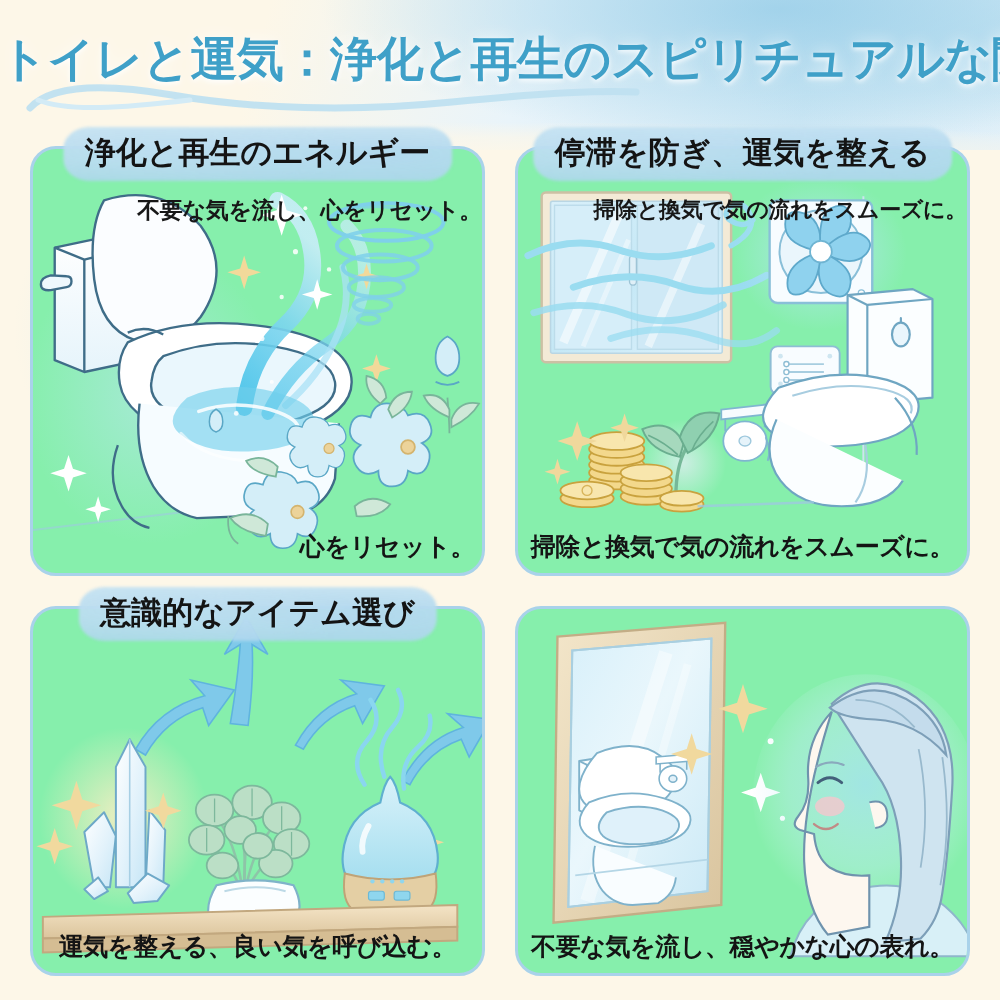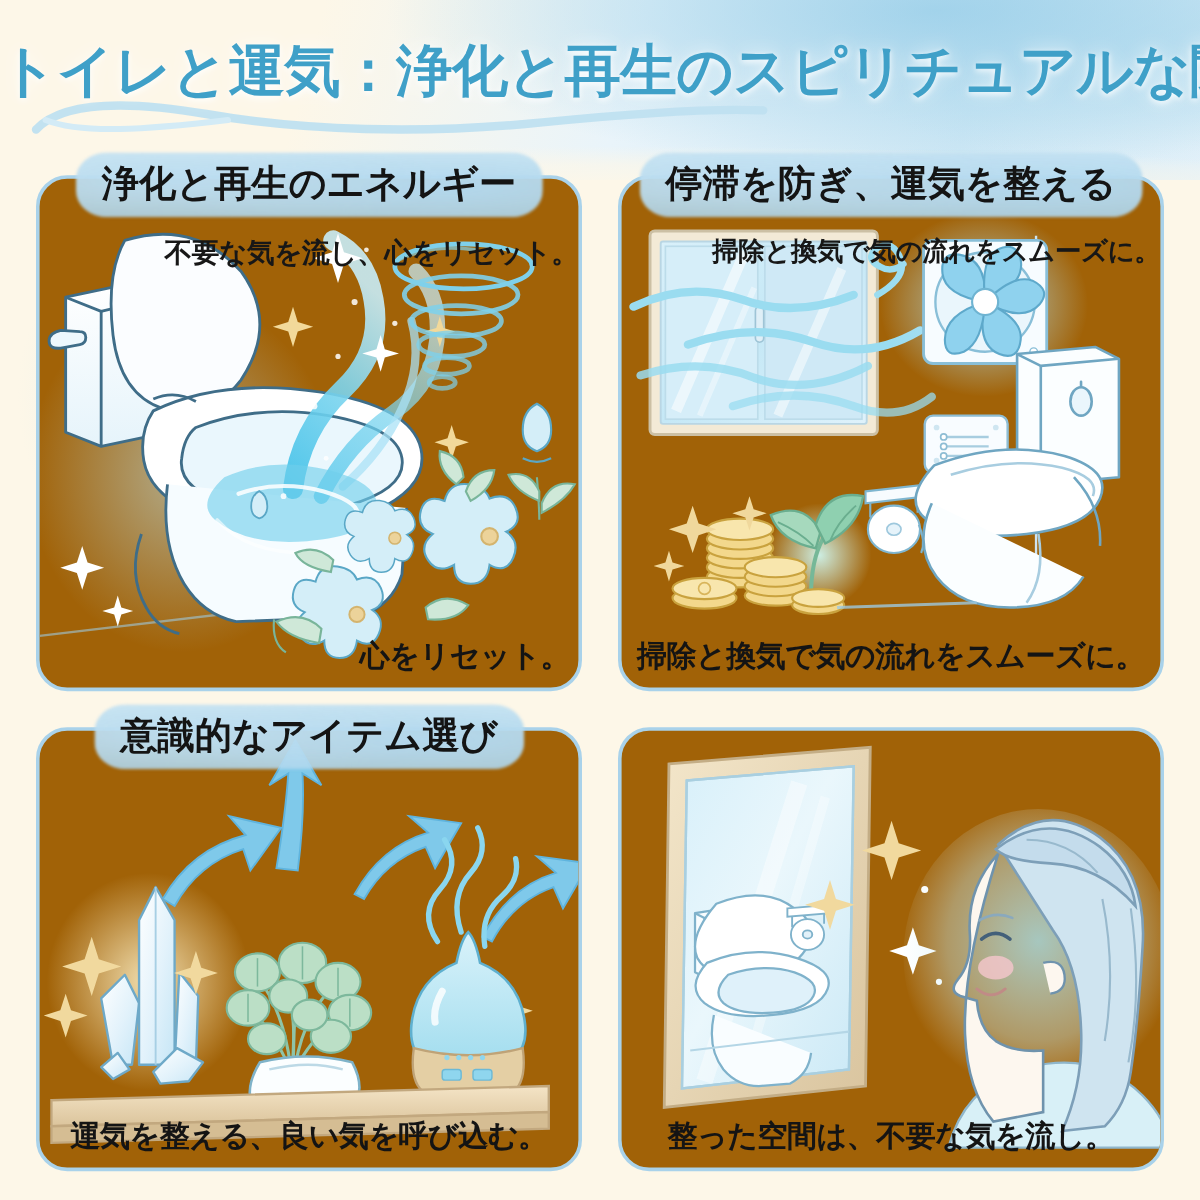--- a/index.html
+++ b/index.html
@@ -46,21 +46,21 @@
     width: 940px; height: 830px;
     display: grid;
     grid-template-columns: 455px 455px;
     grid-template-rows: 430px 370px;
     column-gap: 30px; row-gap: 30px;
   }
   .panel {
     position: relative;
     border: 3px solid #a9d2ea;
     border-radius: 26px;
-    background: #a16207;
+    background: #86efac;
     overflow: visible;
   }
   .panel-inner { position:absolute; inset:0; border-radius:23px; overflow:hidden; }
 
   .panel-head {
     position: absolute; left: 50%; transform: translateX(-50%);
     top: -22px; z-index: 6;
     padding: 5px 22px 7px;
     white-space: nowrap;
   }
@@ -568,16 +568,16 @@
 
           <path d="M302 160 q 14 -8 28 -2" fill="none" stroke="#8aa9bd" stroke-width="2.2" stroke-linecap="round"></path>
 
           <ellipse cx="316" cy="200" rx="15" ry="10" fill="#f6c7cd" opacity=".8"></ellipse>
 
           <path d="M300 218 q 12 10 24 0" fill="none" stroke="#c08b86" stroke-width="2.4" stroke-linecap="round"></path>
         </g>
       </svg>
     </div>
 
-    <div class="panel-caption">整った空間は、不要な気を流し。</div>
+    <div class="panel-caption">不要な気を流し、穏やかな心の表れ。</div>
   </div>
 
 </div>
 
 </body></html>

